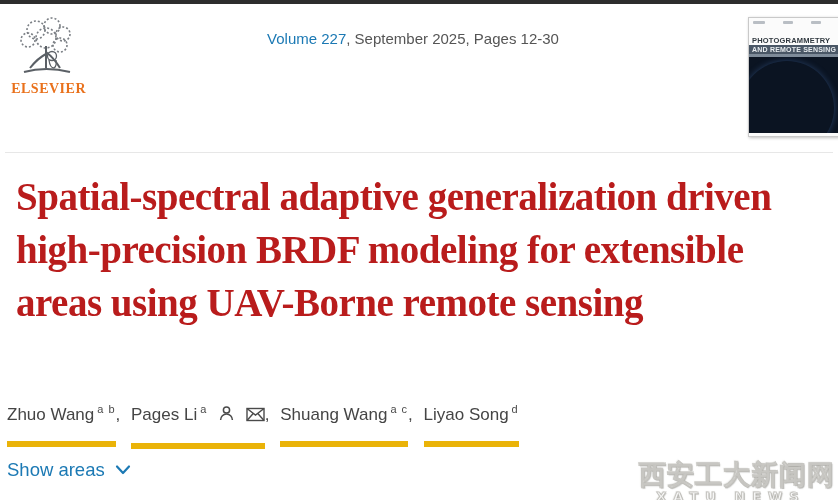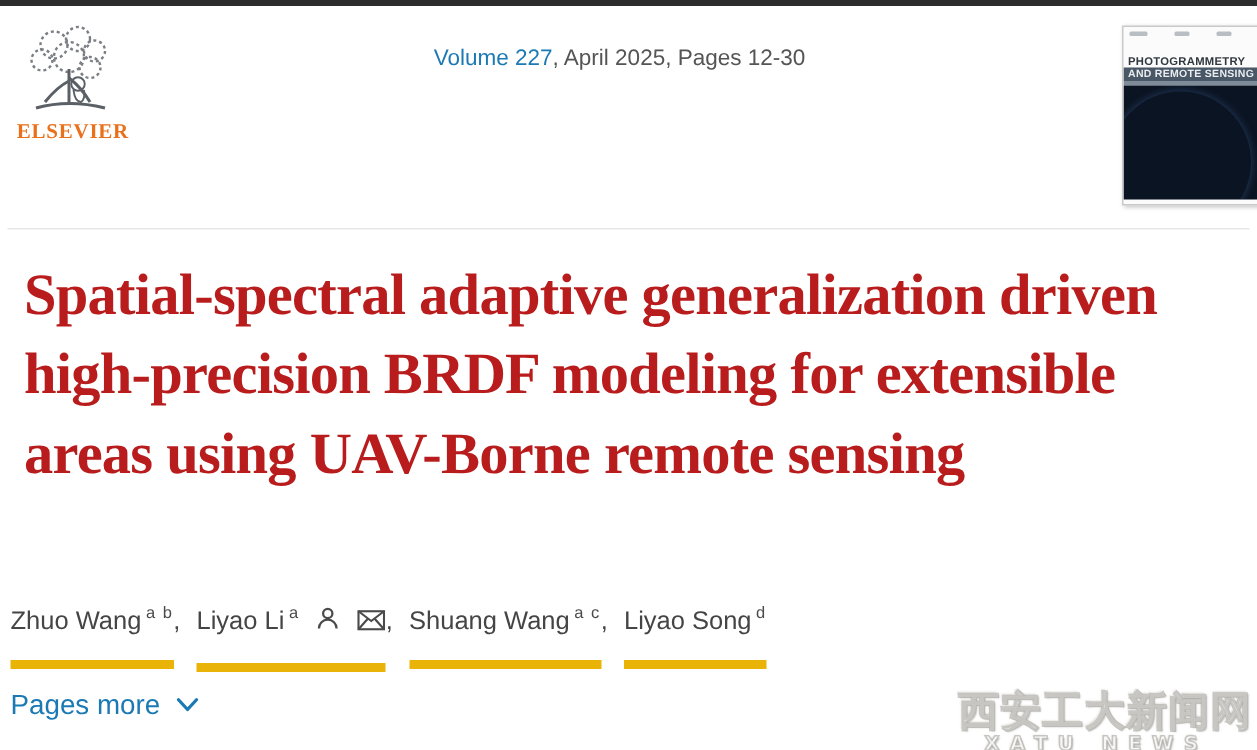--- a/index.html
+++ b/index.html
@@ -98,21 +98,21 @@
           <circle cx="36" cy="40" r="4.5"></circle>
           <path d="M33 44 Q34 52 38 52 Q41 50 40 44"></path>
         </g>
       </svg>
     </span>
     <div class="elsevier-wordmark">ELSEVIER</div>
   </div>
 
   <div class="journal-center">
     <div class="volume-line">
-      <a class="volume-link">Volume 227</a><span>, April 2025, Pages 12-30</span>
+      <a class="volume-link">Volume 227</a><span>, September 2025, Pages 12-30</span>
     </div>
   </div>
 
   <div class="cover">
     <div class="cover-masthead">
       <i style="width:12px"></i>
         <i style="width:10px"></i>
         <i style="width:10px"></i>
         <i style="width:13px"></i>
     </div>
@@ -126,38 +126,38 @@
 </div>
 
 <div class="divider"></div>
 
 <h1 class="article-title">Spatial-spectral adaptive generalization driven high-precision BRDF modeling for extensible areas using UAV-Borne remote sensing</h1>
 
 <div class="authors">
 
   <span class="author"><span>Zhuo Wang</span><sup>a b</sup></span><span class="sep">,</span>
 
-  <span class="author"><span>Liyao Li</span><sup>a</sup><span class="a-icon">
+  <span class="author"><span>Pages Li</span><sup>a</sup><span class="a-icon">
       <svg width="17" height="17" viewBox="0 0 17 17" fill="none" stroke="#4a4a4a" stroke-width="1.5">
         <circle cx="8.5" cy="5" r="3.1"></circle>
         <path d="M2.6 15 a5.9 5.9 0 0 1 11.8 0"></path>
       </svg></span><span class="a-icon">
       <svg width="19" height="15" viewBox="0 0 19 15" fill="none" stroke="#4a4a4a" stroke-width="1.4">
         <rect x="1" y="1.5" width="17" height="12"></rect>
         <path d="M1 1.5 L9.5 8 L18 1.5"></path>
         <path d="M1 13.5 L7.2 6.5 M18 13.5 L11.8 6.5"></path>
       </svg></span></span><span class="sep">,</span>
 
   <span class="author"><span>Shuang Wang</span><sup>a c</sup></span><span class="sep">,</span>
 
   <span class="author"><span>Liyao Song</span><sup>d</sup></span>
 </div>
 
 <button class="show-more">
-  <span>Pages more</span>
+  <span>Show areas</span>
   <span style="display:flex">
     <svg width="16" height="12" viewBox="0 0 16 12" fill="none" stroke="#1b79b4" stroke-width="2.2" stroke-linecap="round" stroke-linejoin="round">
         <path d="M2 2.5 L8 9 L14 2.5"></path>
       </svg>
   </span>
 </button>
 
 <div class="watermark">
   <div class="watermark-cn">西安工大新闻网</div>
   <div class="watermark-en">XATU NEWS</div>

